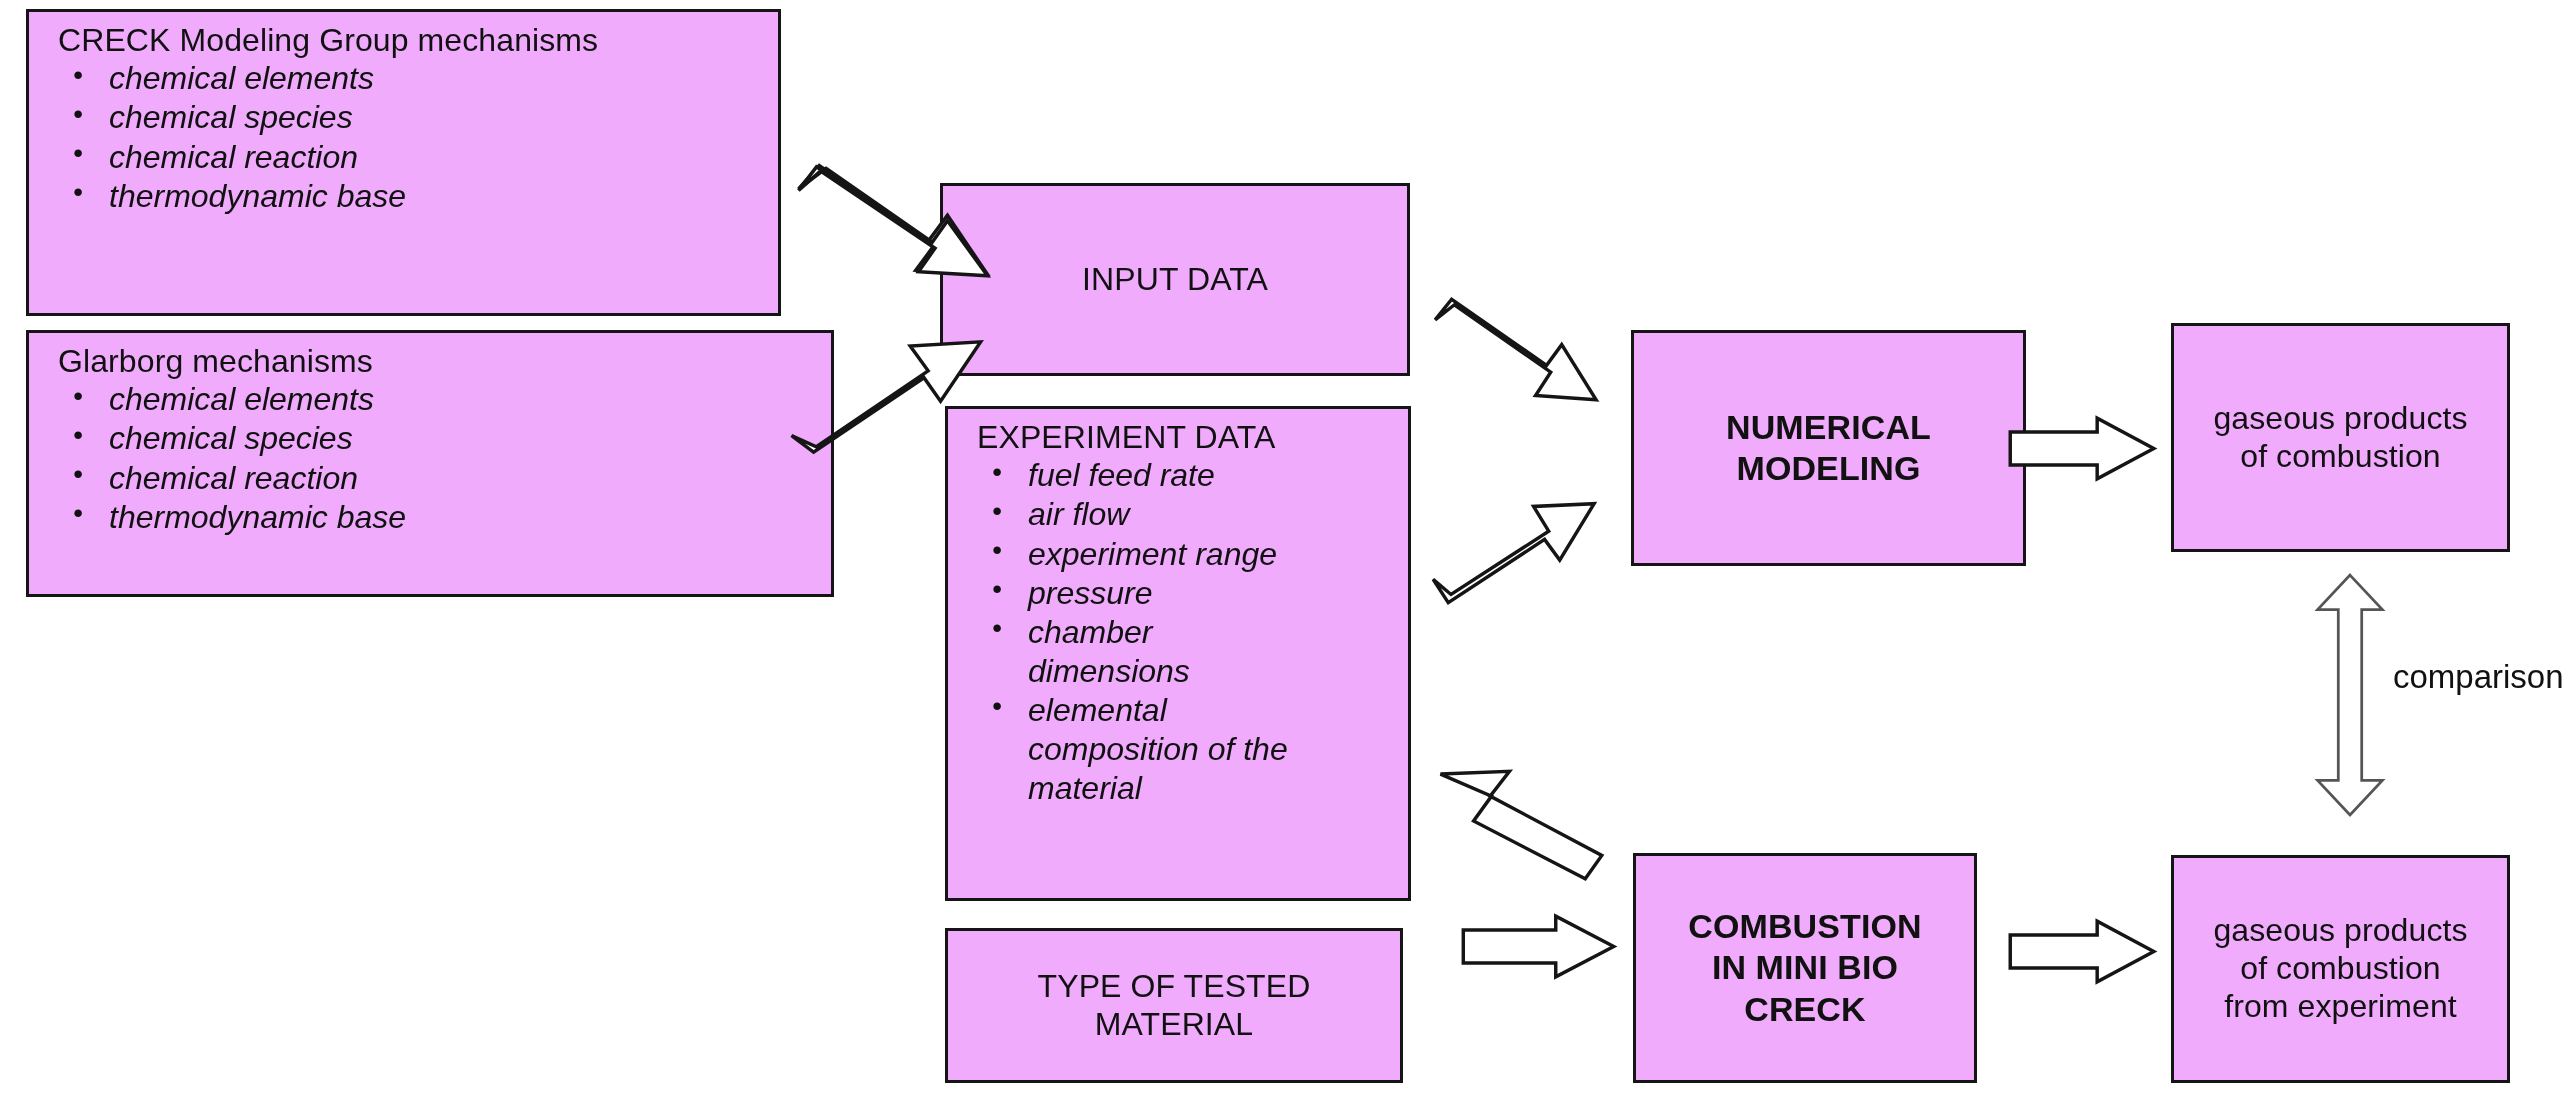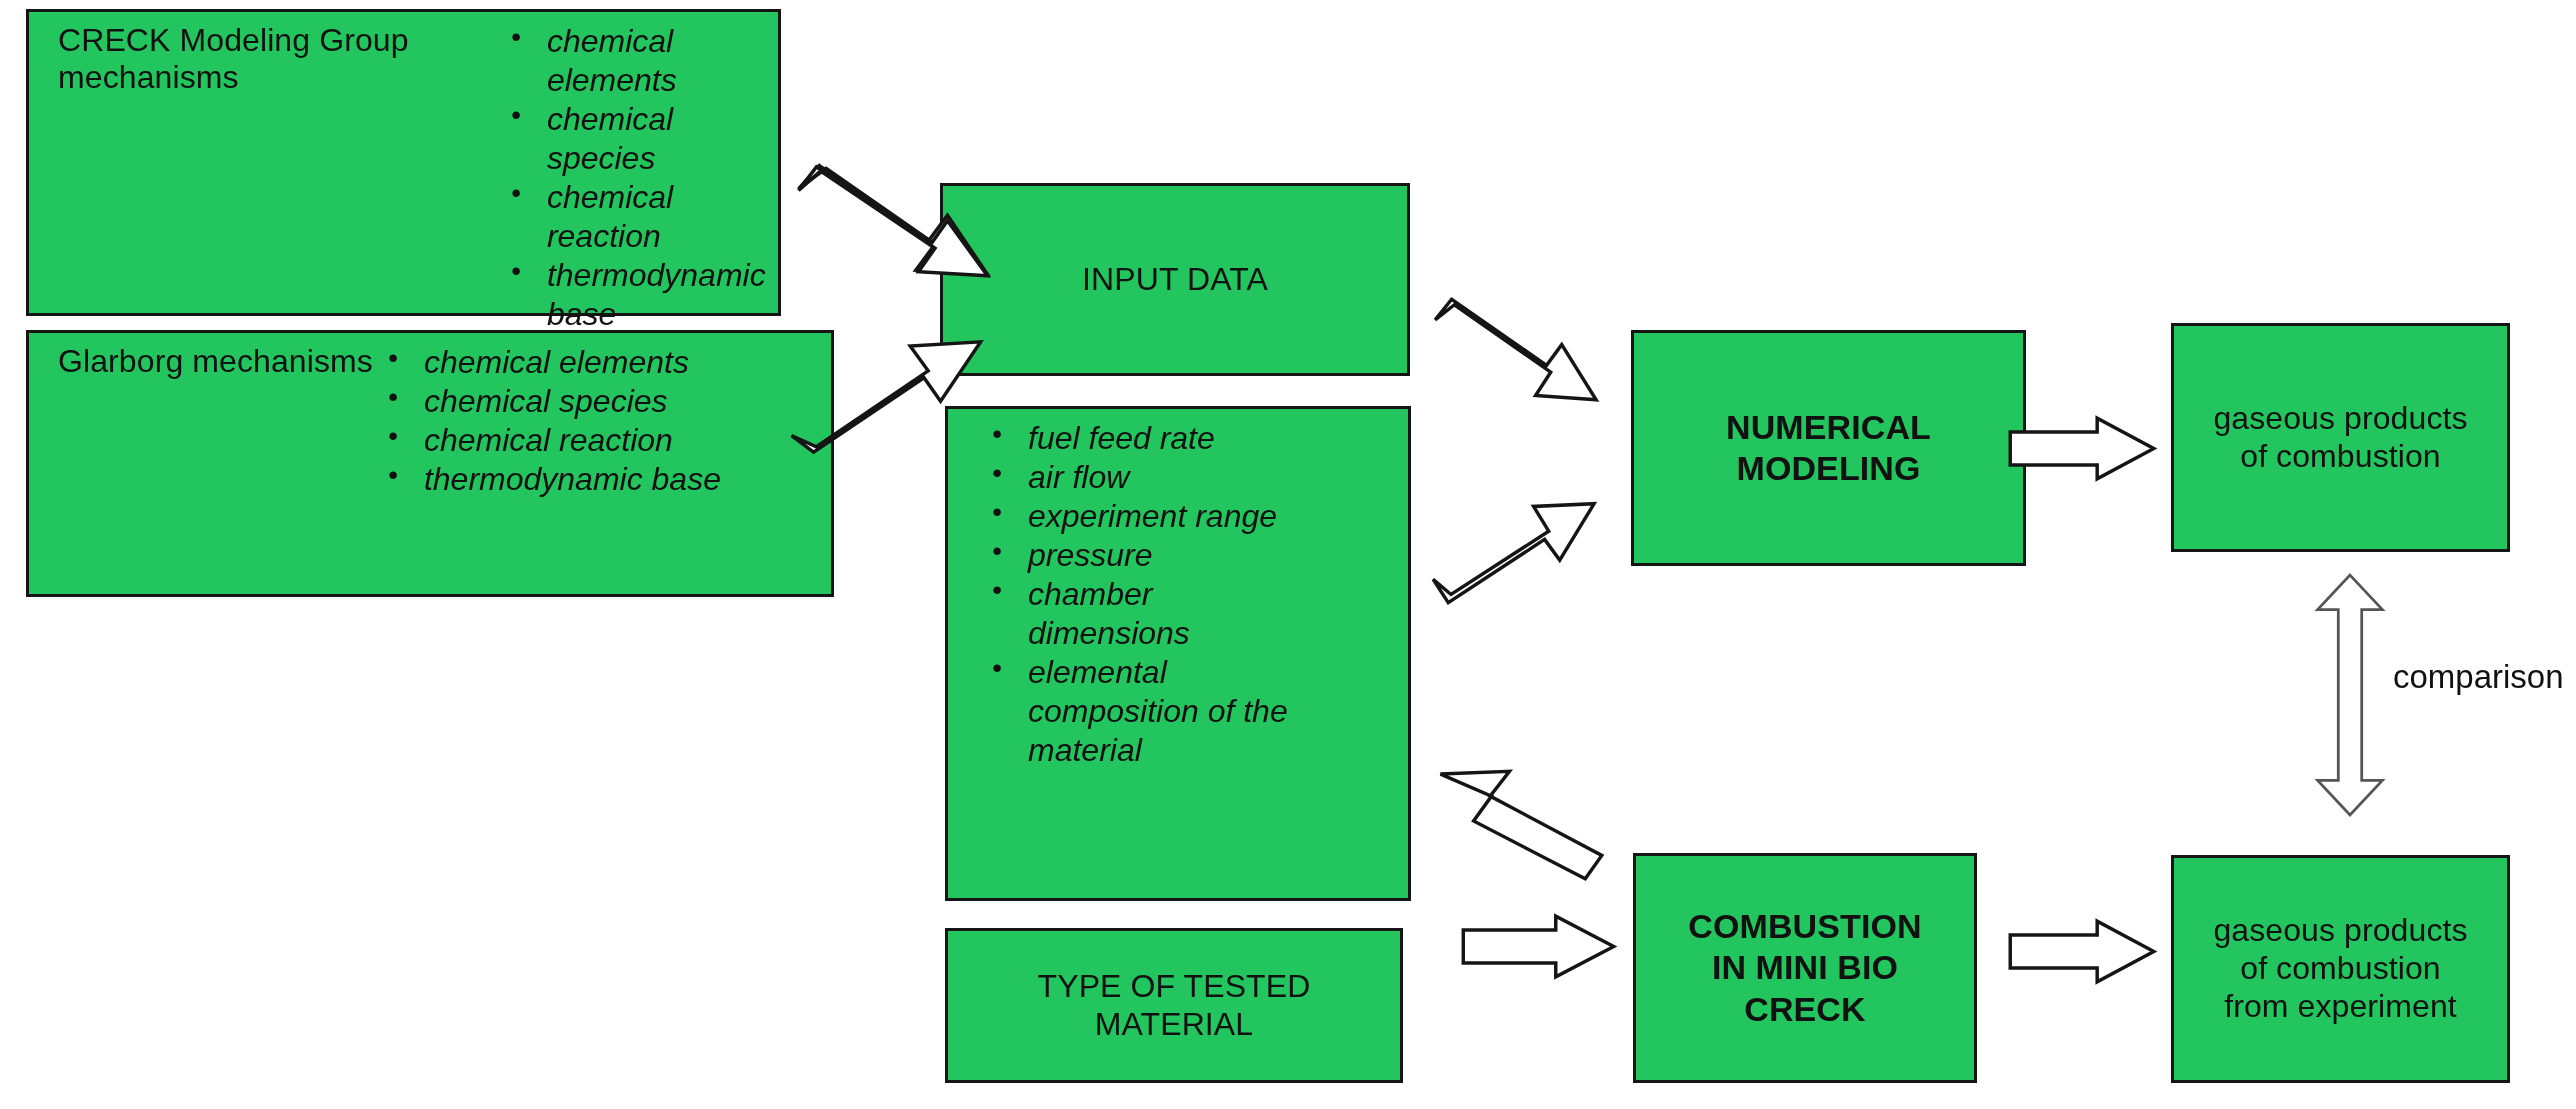--- a/index.html
+++ b/index.html
@@ -14,23 +14,23 @@
     height: 1110px;
     background: #ffffff;
     font-family: "Liberation Sans", sans-serif;
     color: #111111;
     overflow: hidden;
   }
   .box {
     position: absolute;
     box-sizing: border-box;
     border: 3.4px solid #151515;
-    background: #22c55e;
+    background: #f0abfc;
     display: flex;
-    flex-direction: row;
+    flex-direction: column;
     justify-content: center;
   }
   .box.center {
     align-items: center;
     text-align: center;
   }
   .box-title {
     font-size: 32px;
     line-height: 1.18;
     white-space: pre-line;
@@ -113,20 +113,21 @@
       <li>chemical reaction</li>
       <li>thermodynamic base</li>
     </ul>
   </div>
 
   <div class="box center" style="left:940px; top:183px; width:470px; height:193px;">
     <div class="box-title">INPUT DATA</div>
   </div>
 
   <div class="box padbox" style="left:945px; top:406px; width:466px; height:495px;">
+    <div class="box-title left">EXPERIMENT DATA</div>
     <ul class="bullets">
       <li>fuel feed rate</li>
       <li>air flow</li>
       <li>experiment range</li>
       <li>pressure</li>
       <li>chamber
 dimensions</li>
       <li>elemental
 composition of the
 material</li>

